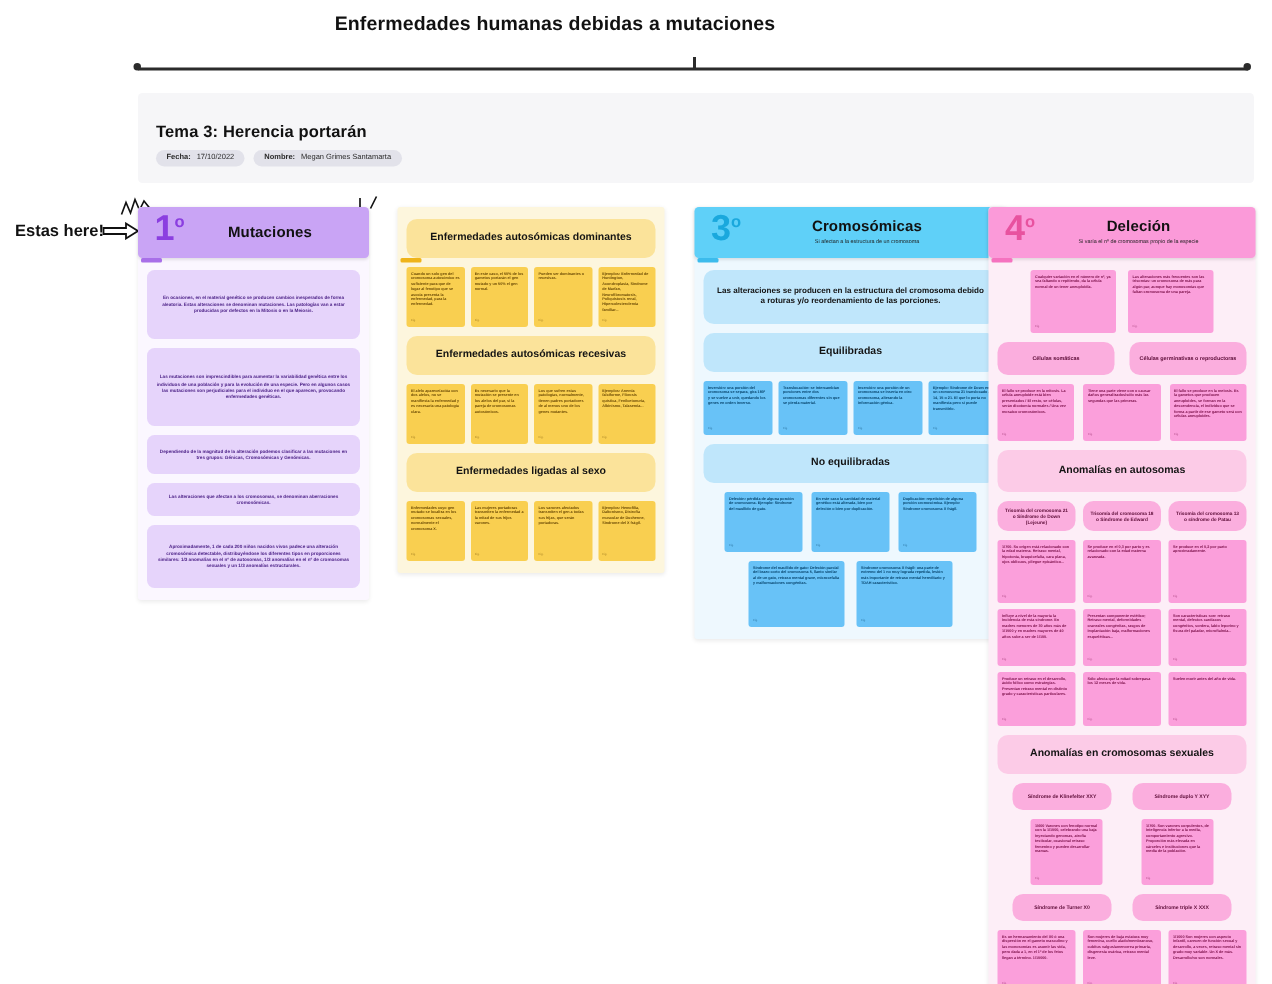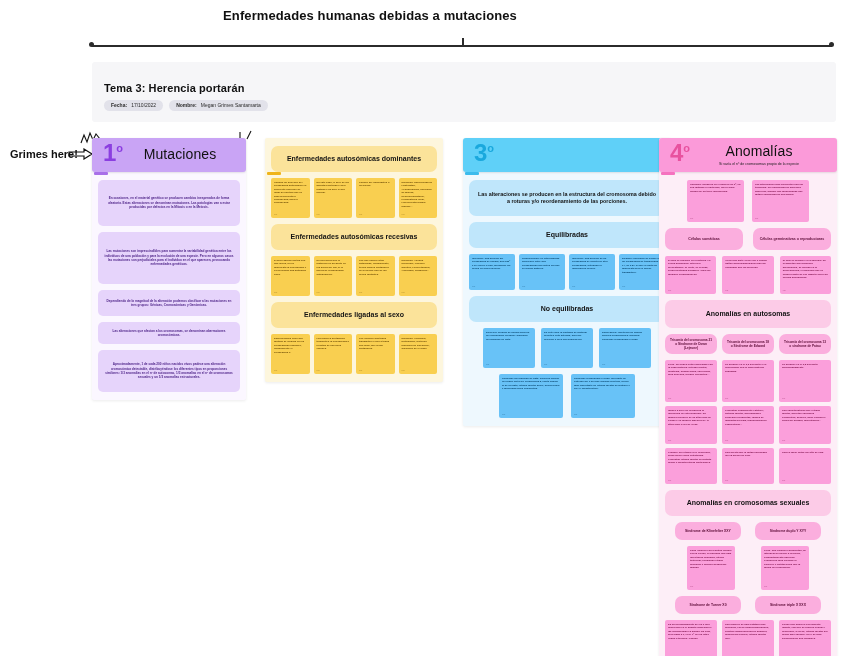--- a/index.html
+++ b/index.html
@@ -51,21 +51,21 @@
   .col{position:absolute;border-radius:2px;}
   .col-head{
     position:relative;height:34px;border-radius:3px;display:flex;align-items:center;
     box-shadow:0 1px 2px rgba(0,0,0,.10);
   }
   .col-num{
     position:absolute;left:11px;top:3px;font-size:24px;font-weight:bold;line-height:1;
   }
   .col-num sup{font-size:11px;vertical-align:super;font-weight:bold;}
   .col-head-txt{width:100%;text-align:center;padding-left:22px;box-sizing:border-box;}
-  .col-title{font-size:14px;font-weight:normal;color:#111;letter-spacing:.1px;line-height:1.1;}
+  .col-title{font-size:10px;font-weight:bold;color:#111;letter-spacing:.1px;line-height:1.1;}
   .col-sub{font-size:3.6px;color:#1c1c1c;margin-top:2px;line-height:1.2;}
   .col-body{position:relative;padding:8px 6px 8px 6px;}
 
   .tab{position:absolute;left:2px;top:34px;width:14px;height:3px;border-radius:1px;}
 
   
   .note{
     border-radius:5px;padding:5px 6px;box-sizing:border-box;
     font-size:3.1px;line-height:1.45;text-align:center;font-weight:bold;
     display:flex;align-items:center;justify-content:center;
@@ -141,21 +141,21 @@
         <b>Fecha:</b>
         <span>17/10/2022</span>
       </div>
       <div class="chip">
         <b>Nombre:</b>
         <span>Megan Grimes Santamarta</span>
       </div>
     </div>
   </div>
 
-  <div class="start-here">Grimes here!</div>
+  <div class="start-here">Estas here!</div>
   <svg class="arrow-svg" width="26" height="12">
     <path d="M1,4 L16,4 L16,1 L24,6 L16,11 L16,8 L1,8 Z" fill="none" stroke="#111" stroke-width="1.2"></path>
   </svg>
   <svg class="squiggle" width="24" height="14">
     <path d="M1,12 L4,4 L7,11 L10,2 L13,9 L16,3 L20,8" fill="none" stroke="#111" stroke-width="1.1"></path>
   </svg>
   <svg class="squiggle2" width="16" height="14">
     <path d="M2,2 L2,8 M9,9 L13,1" fill="none" stroke="#111" stroke-width="1.1"></path>
   </svg>
 
@@ -215,20 +215,24 @@
         <div class="mini" style="height:40px"><span>Ejemplos: Hemofilia, Daltonismo, Distrofia muscular de Duchenne, Síndrome del X frágil.</span><span class="src">Fig.</span></div>
       </div>
     </div>
   </div>
 
   <div class="col" id="col3">
     <div class="col-head">
       <div class="col-num">
         <span>3</span><sup>o</sup>
       </div>
+      <div class="col-head-txt">
+        <div class="col-title">Cromosómicas</div>
+        <div class="col-sub">Si afectan a la estructura de un cromosoma</div>
+      </div>
     </div>
     <div class="tab"></div>
     <div class="col-body">
 
       <div class="band" style="height:36px;font-size:5.4px">Las alteraciones se producen en la estructura del cromosoma debido a roturas y/o reordenamiento de las porciones.</div>
       <div class="spacer"></div>
 
       <div class="band" style="height:26px">Equilibradas</div>
       <div class="spacer"></div>
       <div class="row">
@@ -253,21 +257,21 @@
       </div>
     </div>
   </div>
 
   <div class="col" id="col4">
     <div class="col-head">
       <div class="col-num">
         <span>4</span><sup>o</sup>
       </div>
       <div class="col-head-txt">
-        <div class="col-title">Anomalías</div>
+        <div class="col-title">Deleción</div>
         <div class="col-sub">Si varía el nº de cromosomas propio de la especie</div>
       </div>
     </div>
     <div class="tab"></div>
     <div class="col-body">
 
       <div class="row" style="padding:0 22px;gap:8px">
         <div class="mini" style="height:42px"><span>Cualquier variación en el número de nº, ya sea faltando o repitiendo, da la célula normal de un tener aneuploidía.</span><span class="src">Fig.</span></div>
         <div class="mini" style="height:42px"><span>Las alteraciones más frecuentes son las trisomías: un cromosoma de más para algún par, aunque hay monosomías que faltan cromosoma de una pareja.</span><span class="src">Fig.</span></div>
       </div>

